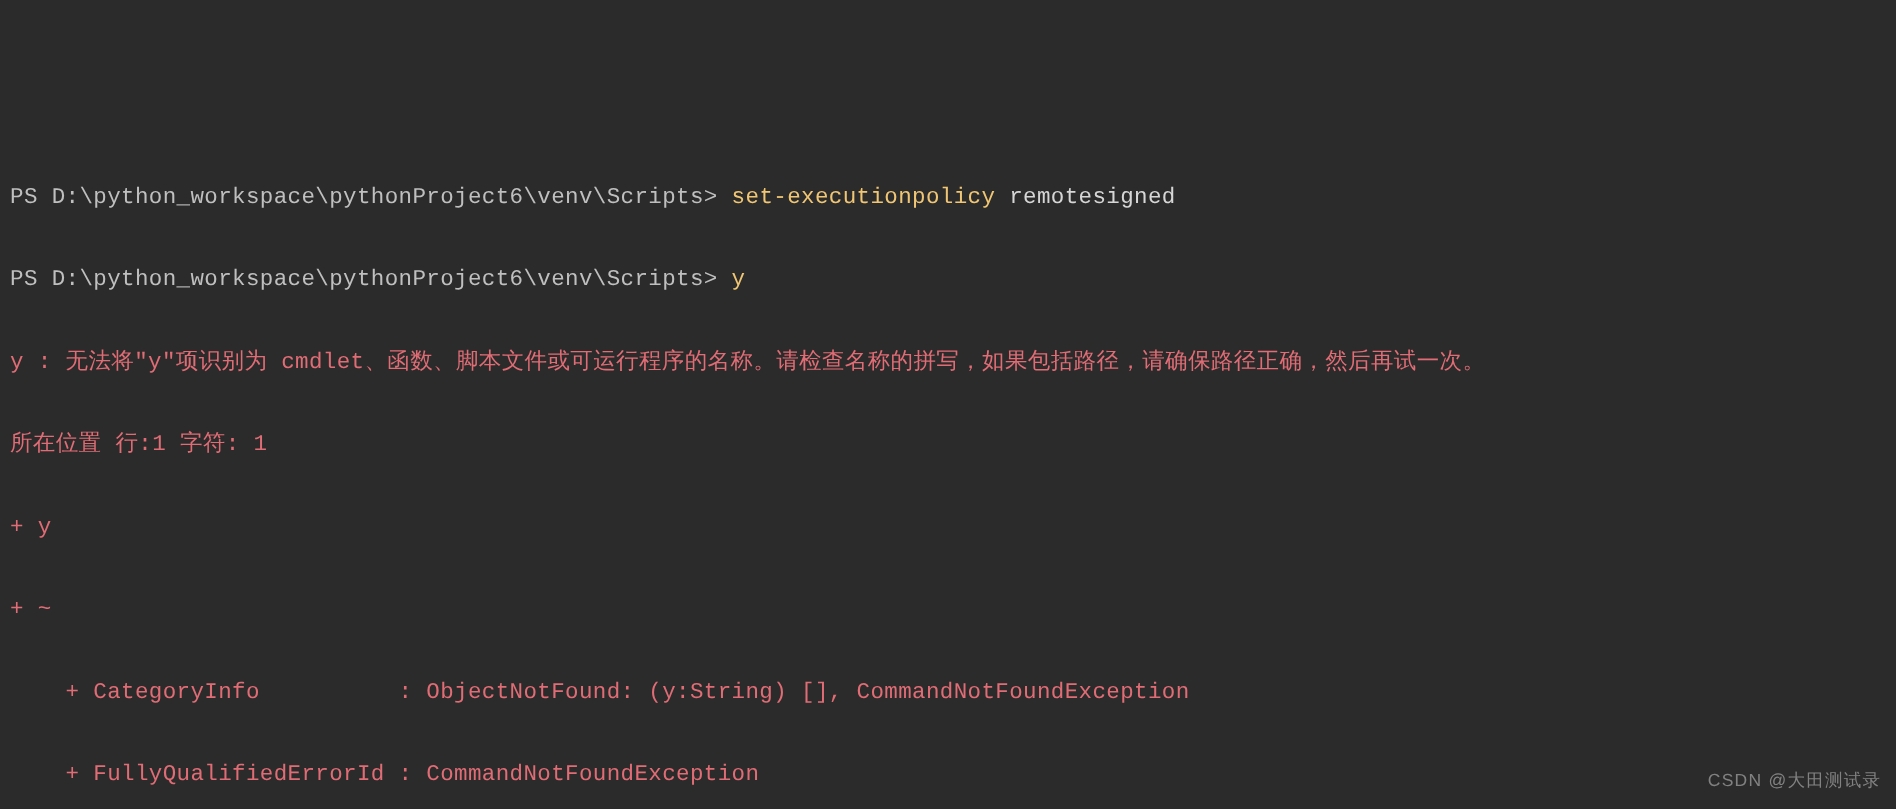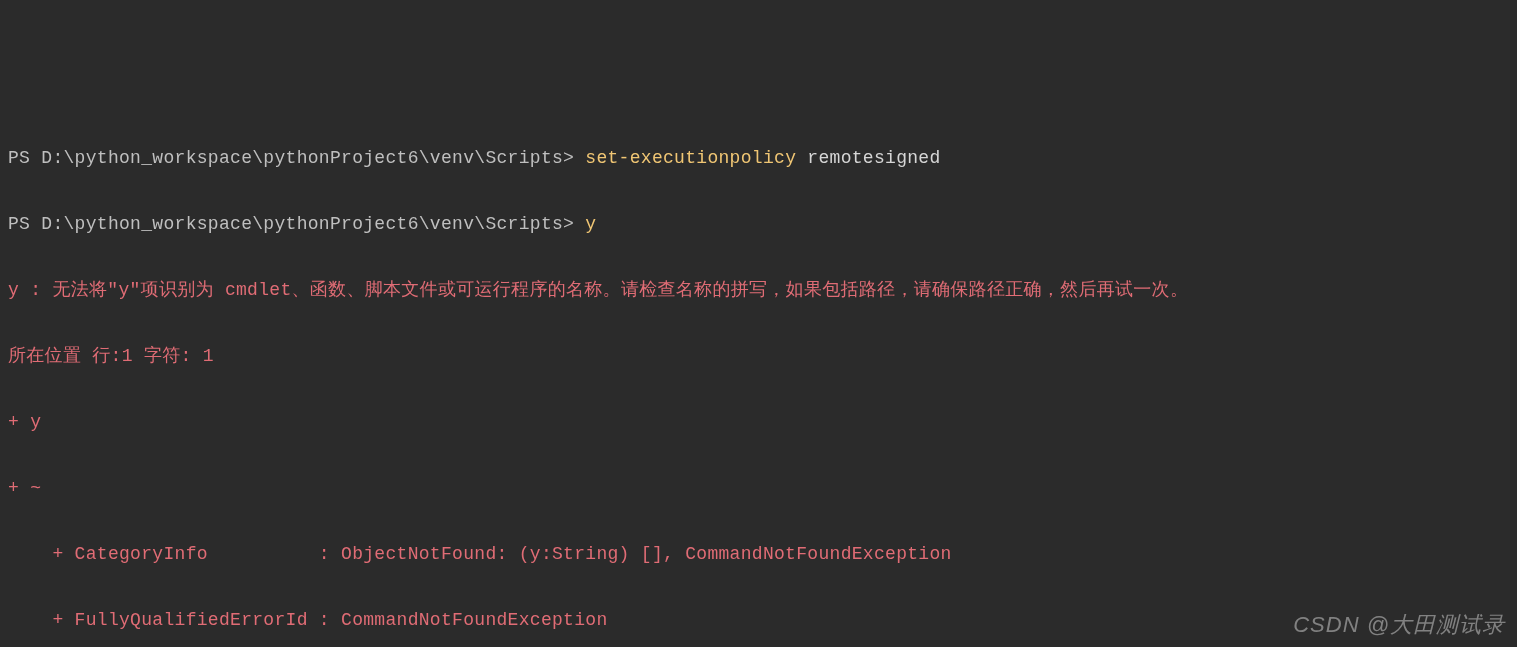--- a/index.html
+++ b/index.html
@@ -21,23 +21,22 @@
   .gray { color: #bfbfbf; }
   .cmd-yellow { color: #f0c674; }
   .cmd-white { color: #d6d6d6; }
   .error { color: #e06c75; }
   .watermark {
     position: absolute;
     bottom: 6px;
     right: 12px;
     color: rgba(200,200,200,0.55);
     font-family: sans-serif;
-    font-size: 22px;
+    font-size: 14px;
     letter-spacing: 1px;
-    font-style: italic;
   }
 </style>
 </head>
 <body>
 
 
 
 <div class="line"><span class="gray">PS D:\python_workspace\pythonProject6\venv\Scripts&gt; </span><span class="cmd-yellow">set-executionpolicy</span><span class="cmd-white"> remotesigned</span></div>
 <div class="line"><span class="gray">PS D:\python_workspace\pythonProject6\venv\Scripts&gt; </span><span class="cmd-yellow">y</span></div>
 <div class="line error">y : 无法将"y"项识别为 cmdlet、函数、脚本文件或可运行程序的名称。请检查名称的拼写，如果包括路径，请确保路径正确，然后再试一次。</div>

